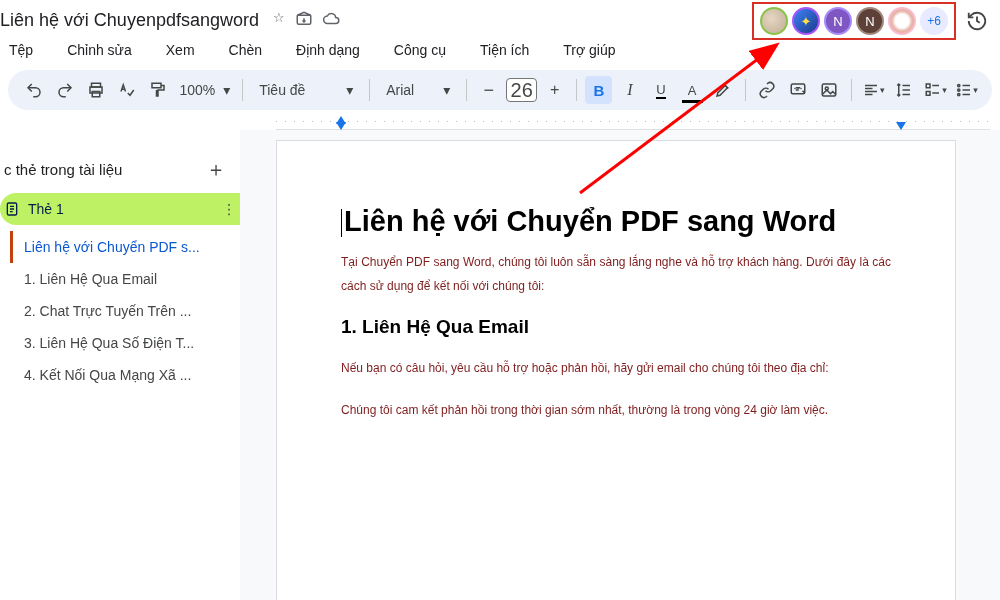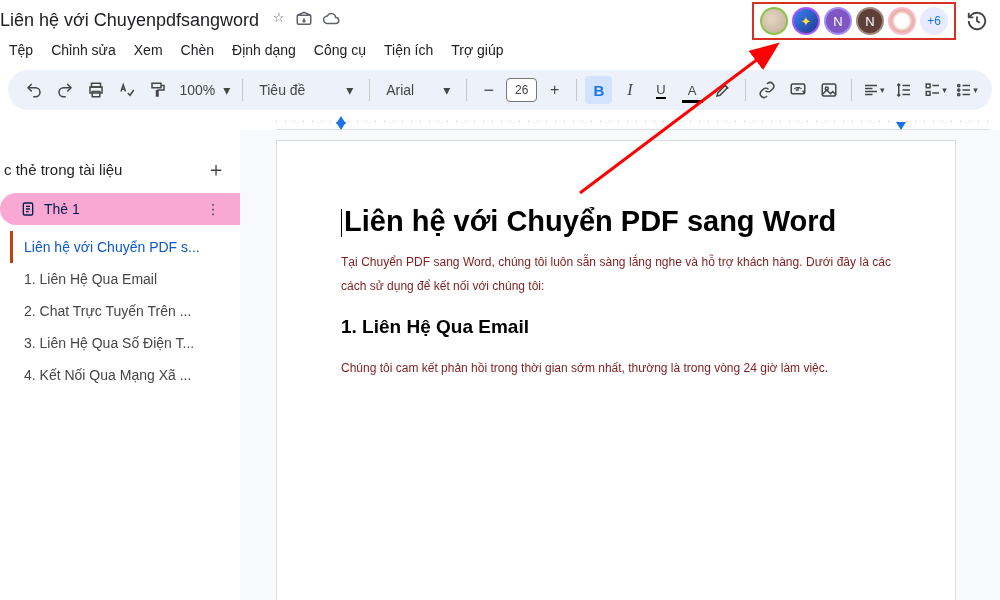--- a/index.html
+++ b/index.html
@@ -13,45 +13,45 @@
   .collab-box { position: absolute; top: 2px; right: 44px; border: 2px solid #d93025; padding: 2px 6px; display: flex; align-items: center; gap: 4px; height: 38px; }
   .avatar { width: 28px; height: 28px; border-radius: 50%; display: flex; align-items: center; justify-content: center; font-size: 13px; color: #fff; font-weight: 500; }
   .av0 { background: radial-gradient(circle at 40% 40%, #e6d7c3, #bfae95); border: 2px solid #8bc34a; }
   .av1 { background: linear-gradient(135deg, #3b82f6, #1e3a8a); border: 2px solid #a855f7; color:#fde047;}
   .av2 { background: #7e57c2; border: 2px solid #a78bfa; }
   .av3 { background: #5d4037; border: 2px solid #a1887f; }
   .av4 { background: radial-gradient(circle at 50% 50%, #fff 40%, #e8b4a6 60%); border: 2px solid #f8bbd0; }
   .avplus { width: 28px; height: 28px; border-radius: 50%; background:#e8eaff; color:#1a73e8; display:flex;align-items:center;justify-content:center;font-size:12px;font-weight:500;}
   .history-icon { position: absolute; top: 10px; right: 12px; color: #444; width: 22px; height: 22px; }
   
-  .menu-row { display: flex; gap: 0; padding-left: 0; font-size: 14px; color: #202124; height: 28px; align-items: center; }
+  .menu-row { display: flex; gap: 16px; padding-left: 0; font-size: 14px; color: #202124; height: 28px; align-items: center; }
   .menu-row span { padding: 4px 9px; cursor: pointer; border-radius: 4px; }
   
   .toolbar { margin: 6px 8px 0 8px; background: #edf2fa; border-radius: 24px; height: 40px; display: flex; align-items: center; padding: 0 12px; gap: 4px; color: #444746; }
   .tb-btn { width: 28px; height: 28px; display:flex; align-items:center; justify-content:center; border-radius:4px; cursor:pointer; }
   .tb-sep { width:1px; height:22px; background:#c7c7c7; margin:0 4px; }
   .zoom { font-size:14px; padding:0 4px; display:flex; align-items:center; gap:8px; cursor:pointer;}
   .style-dd { font-size:14px; padding:0 8px; display:flex; align-items:center; gap:18px; cursor:pointer; min-width:110px; justify-content:space-between;}
   .font-dd  { font-size:14px; padding:0 8px; display:flex; align-items:center; gap:18px; cursor:pointer; min-width:80px; justify-content:space-between;}
-  .size-box { border:1px solid #747775; border-radius:4px; width:32px; height:24px; display:flex; align-items:center; justify-content:center; font-size:12px; background:#fff;}
+  .size-box { border:1px solid #747775; border-radius:4px; width:32px; height:24px; display:flex; align-items:center; justify-content:center; font-size:20px; background:#fff;}
   .bold-btn { color:#1a73e8; font-weight:700; font-size:15px; width:28px; height:28px; border-radius:4px; background:#d3e3fd; display:flex;align-items:center;justify-content:center;}
   .u-underline { border-bottom: 2px solid #000; }
   .a-color { position:relative; }
   .a-color::after { content:""; position:absolute; left:3px; right:3px; bottom:1px; height:3px; background:#000;}
   
   .ruler-area { position: relative; height: 20px; margin-top: 4px; }
   .ruler { position:absolute; left:276px; right:10px; top:0; height:16px; background:#fff; border-bottom:1px solid #e0e0e0;}
   .ruler::before { content:""; position:absolute; left:0; right:0; top:7px; height:1px; background:repeating-linear-gradient(to right, #bdbdbd 0 1px, transparent 1px 9px); }
   .ruler-handle { position:absolute; top:2px; width:0;height:0;border-left:5px solid transparent;border-right:5px solid transparent;border-bottom:8px solid #1a73e8;}
   
   .body-row { display:flex; position:absolute; top:130px; bottom:0; left:0; right:0; }
   .sidebar { width: 240px; padding: 10px 0 0 0; font-size:14px; }
   .sb-head { display:flex; justify-content:space-between; align-items:center; padding: 16px 14px 10px 4px; color:#1f1f1f; font-size:15px; font-weight:500;}
   .sb-head .plus { color:#444; font-size:20px; cursor:pointer; font-weight:400;}
-  .tab-active { background:#f9a8d4; color:#041e49; padding:8px 20px; border-radius: 20px 0 0 20px; margin-left:0; display:flex; align-items:center; justify-content:space-between; font-weight:500;}
+  .tab-active { background:#bef264; color:#041e49; padding:8px 4px; border-radius: 20px 0 0 20px; margin-left:0; display:flex; align-items:center; justify-content:space-between; font-weight:500;}
   .tab-active .dots { color:#444; font-size:14px; cursor:pointer;}
   .outline { padding: 6px 0 0 10px; }
   .outline-item { padding:8px 8px 8px 14px; font-size:14px; color:#444746; cursor:pointer; white-space:nowrap; overflow:hidden; text-overflow:ellipsis; display:flex; align-items:center; gap:8px;}
   .outline-item.h1 { color:#0b57d0; border-left:3px solid #c2410c; padding-left:11px; font-weight:500;}
   
   .page-wrap { flex:1; background:#f8f9fa; padding: 10px 20px 0 36px; overflow:hidden; position:relative;}
   .page { background:#fff; border:1px solid #dadce0; width: 680px; min-height: 800px; padding: 64px 64px; margin-left:0;}
   .doc-h1 { font-size: 29px; font-weight:700; color:#000; margin-bottom: 12px; font-family: Arial;}
   .cursor { border-left: 1.5px solid #000; display:inline-block; height: 28px; vertical-align: text-bottom; margin-right: 2px;}
   .doc-p { font-size: 12px; line-height: 2; color:#7f1d1d; text-align:justify; margin-bottom: 18px; font-family: Arial;}
@@ -286,20 +286,21 @@
           <span>4. Kết Nối Qua Mạng Xã ...</span>
         </div>
     </div>
   </div>
 
   <div class="page-wrap">
     <div class="page">
       <h1 class="doc-h1"><span class="cursor"></span><span>Liên hệ với Chuyển PDF sang Word</span></h1>
       <p class="doc-p">Tại Chuyển PDF sang Word, chúng tôi luôn sẵn sàng lắng nghe và hỗ trợ khách hàng. Dưới đây là các cách sử dụng để kết nối với chúng tôi:</p>
       <h2 class="doc-h2">1. Liên Hệ Qua Email</h2>
+      <p class="doc-p">Nếu bạn có câu hỏi, yêu cầu hỗ trợ hoặc phản hồi, hãy gửi email cho chúng tôi theo địa chỉ:</p>
       <p class="doc-p">Chúng tôi cam kết phản hồi trong thời gian sớm nhất, thường là trong vòng 24 giờ làm việc.</p>
     </div>
   </div>
 </div>
 
 <svg class="arrow-svg" viewBox="0 0 260 180">
   <defs>
     <marker id="arrowhead" markerWidth="10" markerHeight="8" refX="8" refY="4" orient="auto">
       <polygon points="0 0, 10 4, 0 8" fill="#ff0000"></polygon>
     </marker>

